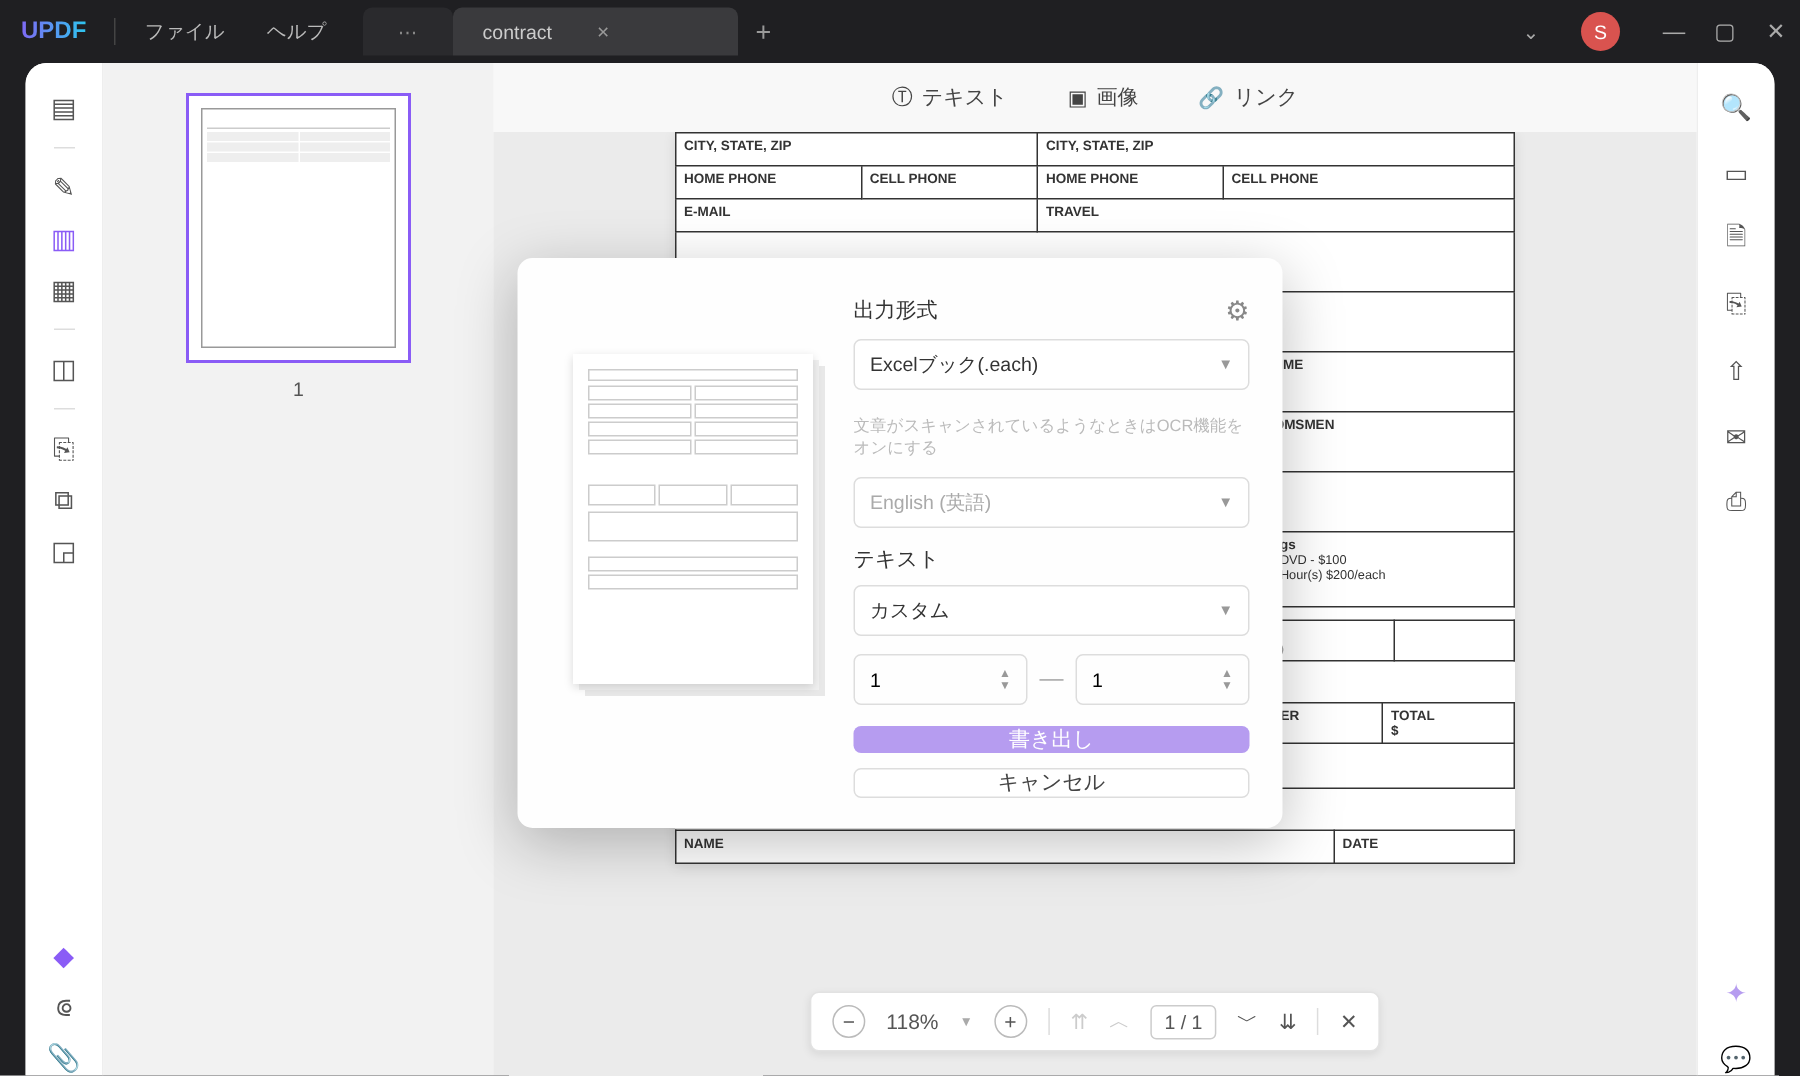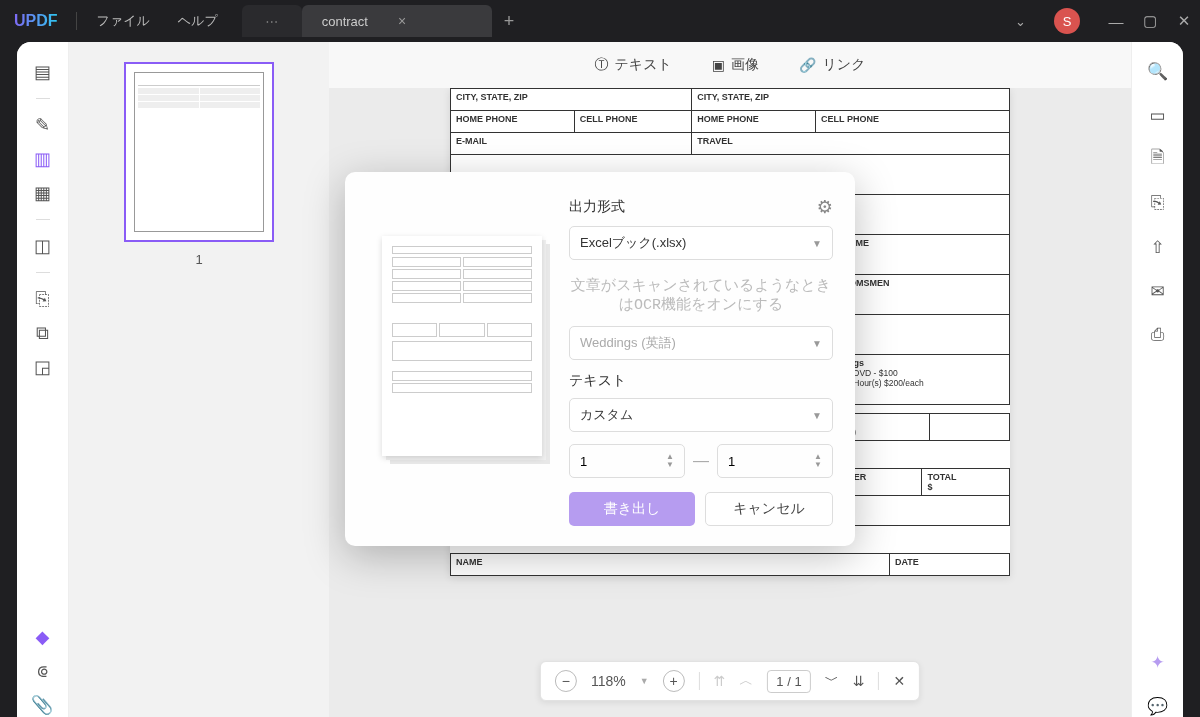--- a/index.html
+++ b/index.html
@@ -42,35 +42,35 @@
 
 .zoom-bar { position:absolute; bottom:16px; left:50%; transform:translateX(-50%); background:#fff; border:1px solid #e2e2e2; border-radius:6px; height:40px; display:flex; align-items:center; padding:0 14px; gap:14px; box-shadow:0 2px 6px rgba(0,0,0,0.08); font-size:14px; color:#555;}
 .zb-btn { width:22px;height:22px;border:1px solid #bbb;border-radius:50%;display:flex;align-items:center;justify-content:center;font-size:14px;cursor:pointer;color:#555;}
 .zb-sep { width:1px; height:18px; background:#ddd;}
 .zb-pg { border:1px solid #ccc; padding:3px 8px; border-radius:4px; font-size:13px;}
 
 .modal-bg { position:absolute; inset:0; }
 .modal { position:absolute; top:172px; left:345px; width:510px; background:#fefefe; border-radius:10px; box-shadow:0 10px 40px rgba(0,0,0,0.25); display:flex; padding:24px 22px 20px;}
 .preview { width:190px; display:flex; align-items:flex-start; justify-content:center; padding-top:40px;}
 .preview-page { width:160px; height:220px; background:#fff; box-shadow:0 2px 6px rgba(0,0,0,0.15),4px 4px 0 #f0f0f0,8px 8px 0 #e8e8e8; padding:10px; font-size:2.5px; line-height:1.3; color:#333;}
-.form-side { flex:1; padding-left:12px;text-align:center;}
+.form-side { flex:1; padding-left:12px;}
 .fs-row { margin-bottom:12px;}
 .fs-head { display:flex; align-items:center; justify-content:space-between; font-size:14px; color:#333; margin-bottom:8px;}
 .gear { color:#888; font-size:18px; cursor:pointer;}
 .sel { width:100%; height:34px; border:1px solid #ddd; border-radius:5px; background:#fff; padding:0 10px; font-size:13px; color:#333; display:flex; align-items:center; justify-content:space-between; cursor:pointer;}
 .sel.disabled { color:#aaa;}
 .caret { color:#999; font-size:10px;}
 .toggle { width:34px; height:18px; background:#ddd; border-radius:9px; position:relative; cursor:pointer;}
 .toggle::after { content:''; width:14px; height:14px; background:#fff; border-radius:50%; position:absolute; top:2px; left:2px;}
-.hint { font-size:15px; color:#bbb; margin-top:16px;font-family:Liberation Mono, monospace;}
+.hint { font-size:11px; color:#bbb; margin-top:16px;}
 .range-row { display:flex; align-items:center; gap:8px;}
 .num-in { flex:1; height:34px; border:1px solid #ddd; border-radius:5px; padding:0 10px; font-size:13px; display:flex; align-items:center; justify-content:space-between;}
 .spinners { display:flex; flex-direction:column; font-size:8px; color:#999; line-height:1;}
 .dash { color:#aaa;}
-.btns { display:flex; gap:10px; margin-top:14px;}
+.btns { display:flex; gap:10px; margin-top:14px;flex-direction:column;}
 .btn { flex:1; height:34px; border-radius:5px; display:flex; align-items:center; justify-content:center; font-size:14px; cursor:pointer;}
 .btn.primary { background:#b69cf0; color:#fff;}
 .btn.secondary { background:#fff; border:1px solid #ddd; color:#444;}
 </style>
 </head>
 <body>
 
 <div class="titlebar">
   <span class="logo">UPDF</span>
   <span class="sep"></span>
@@ -279,30 +279,30 @@
       <div style="height:10px;border:1px solid #ccc;margin-top:2px"></div>
     </div>
   </div>
   <div class="form-side">
     <div class="fs-row">
       <div class="fs-head">
         <span>出力形式</span>
         <span class="gear">⚙</span>
       </div>
       <div class="sel">
-        <span>Excelブック(.xlsx)</span>
+        <span>Excelブック(.each)</span>
         <span class="caret">▼</span>
       </div>
     </div>
     <div class="fs-row">
       <div class="hint">文章がスキャンされているようなときはOCR機能をオンにする</div>
     </div>
     <div class="fs-row">
       <div class="sel disabled">
-        <span>Weddings (英語)</span>
+        <span>English (英語)</span>
         <span class="caret">▼</span>
       </div>
     </div>
     <div class="fs-row">
       <div class="fs-head">
           <span>テキスト</span>
         </div>
       <div class="sel">
         <span>カスタム</span>
         <span class="caret">▼</span>

